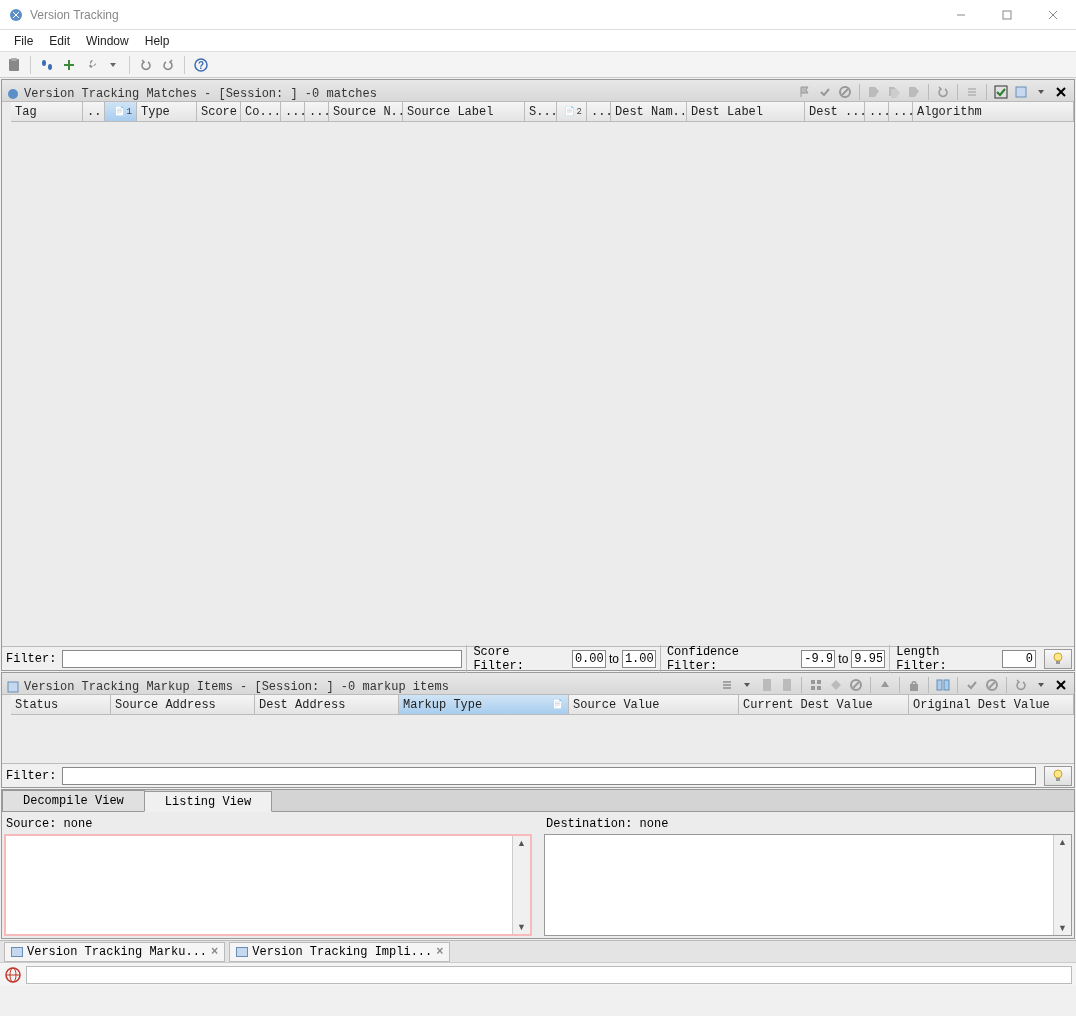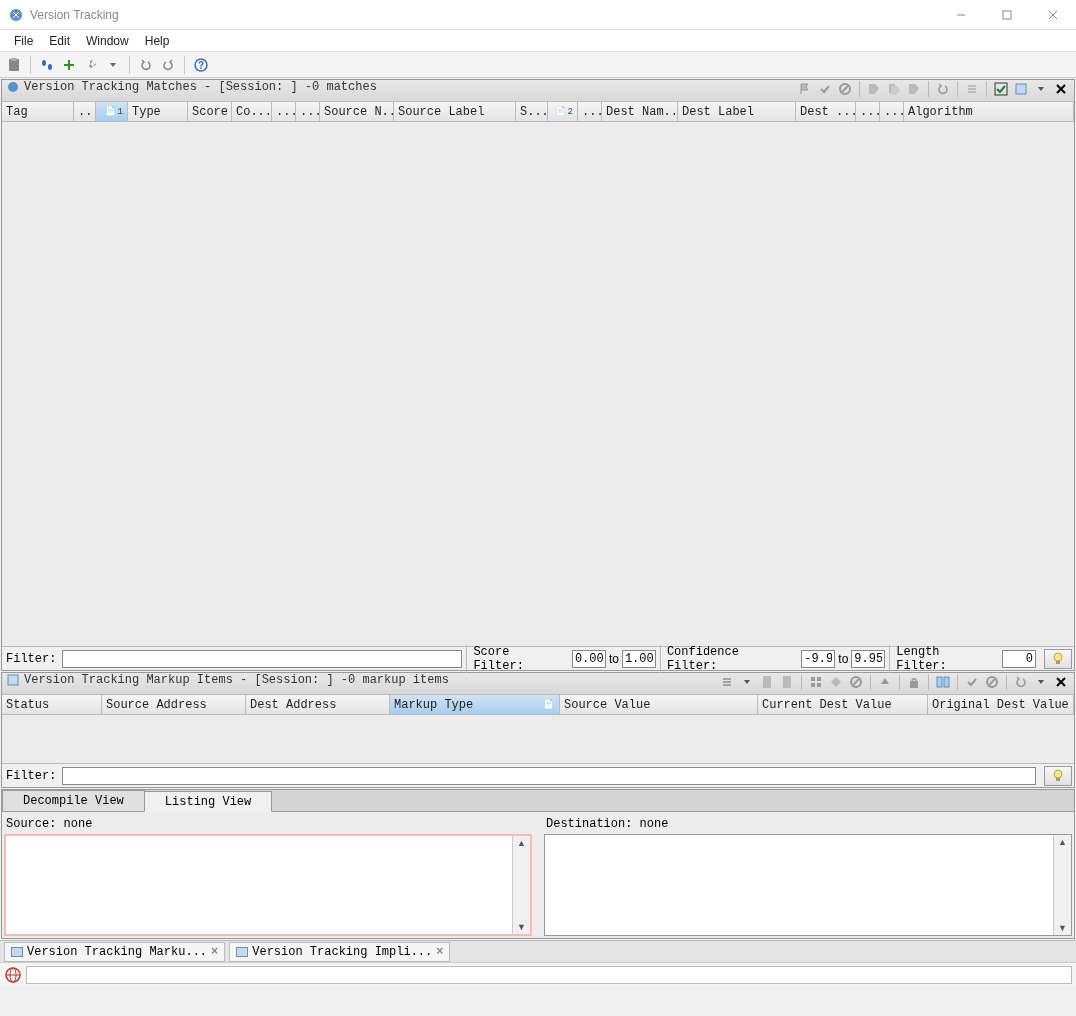--- a/index.html
+++ b/index.html
@@ -8,29 +8,29 @@
 .titlebar .ticon { width: 16px; height: 16px; margin-right: 6px; }
 .titlebar .title { flex: 1; }
 .titlebar .wbtns { display: flex; }
 .titlebar .wbtn { width: 46px; height: 30px; display: flex; align-items: center; justify-content: center; color: #888; }
 .menubar { height: 22px; background: #fff; border-bottom: 1px solid #e0e0e0; display: flex; align-items: center; padding-left: 6px; }
 .menubar span { padding: 0 8px; color: #222; font-size: 12px; }
 .maintoolbar { height: 26px; background: #f4f4f4; border-bottom: 1px solid #ccc; display: flex; align-items: center; padding-left: 4px; gap: 2px; }
 .maintoolbar .sep { width: 1px; height: 18px; background: #ccc; margin: 0 4px; }
 .tbtn { width: 20px; height: 20px; display: flex; align-items: center; justify-content: center; color: #555; }
 .panel { border: 1px solid #999; margin: 1px; background: #ececec; display: flex; flex-direction: column; }
-.panel-header { height: 22px; background: linear-gradient(#e8e8e8, #d8d8d8); border-bottom: 1px solid #bbb; display: flex; align-items: flex-start; padding-left: 4px; font-family: "Courier New", monospace; font-size: 12px; color: #333; }
+.panel-header { height: 22px; background: linear-gradient(#e8e8e8, #d8d8d8); border-bottom: 1px solid #bbb; display: flex; align-items: flex-end; padding-left: 4px; font-family: "Courier New", monospace; font-size: 12px; color: #333; }
 .panel-header .phicon { width: 14px; height: 14px; margin-right: 4px; }
 .panel-header .phtxt { flex: 1; white-space: nowrap; overflow: hidden; }
 .panel-header .phbtns { display: flex; gap: 2px; padding-right: 4px; align-items: center; }
 .panel-header .phbtns .sep { width: 1px; height: 16px; background: #bbb; margin: 0 3px; }
 .phbtn { width: 18px; height: 18px; display: flex; align-items: center; justify-content: center; color: #888; }
 .phbtn.dark { color: #333; }
 .phbtn.green { color: #2a7d2a; }
-.thead { height: 20px; background: linear-gradient(#f5f5f5, #e4e4e4); border-bottom: 1px solid #bbb; display: flex; }
+.thead { height: 20px; background: linear-gradient(#f5f5f5, #e4e4e4); border-bottom: 1px solid #bbb; display: flex; margin-left: 9px; }
 .th { border-right: 1px solid #bbb; padding: 2px 4px; font-family: "Courier New", monospace; font-size: 12px; color: #222; white-space: nowrap; overflow: hidden; display: flex; align-items: center; }
 .th.sort { background: linear-gradient(#d0e4f5, #a8cdef); }
 .th .sortic { margin-left: auto; font-size: 9px; color: #444; display: flex; align-items: center; gap: 1px; }
 .tbody { flex: 1; background: #ececec; }
 .filterbar { height: 24px; border-top: 1px solid #bbb; background: #f0f0f0; display: flex; align-items: center; padding: 2px; gap: 4px; }
 .filterbar .flabel { font-family: "Courier New", monospace; font-size: 12px; padding: 0 2px; }
 .filterbar input { border: 1px solid #888; background: #fff; font-family: "Courier New", monospace; font-size: 12px; height: 18px; padding: 0 2px; }
 .filterbar .finput { flex: 1; }
 .filterbar .fgroup { display: flex; align-items: center; border-left: 1px solid #bbb; padding-left: 4px; gap: 3px; }
 .filterbar .numin { width: 34px; text-align: right; }
@@ -373,21 +373,21 @@
     </div>
   </div>
   <div class="thead">
     <div class="th" style="width:100px">Status</div>
     <div class="th" style="width:144px">Source Address</div>
     <div class="th" style="width:144px">Dest Address</div>
     <div class="th sort" style="width:170px">
         <span>Markup Type</span>
         <span class="sortic" style="margin-left:auto">📄</span>
       </div>
-    <div class="th" style="width:198px">Source Value</div>
+    <div class="th" style="width:170px">Source Value</div>
     <div class="th" style="width:170px">Current Dest Value</div>
     <div class="th" style="flex:1">Original Dest Value</div>
   </div>
   <div class="tbody" style="height:40px"></div>
   <div class="filterbar">
     <span class="flabel">Filter:</span>
     <input class="finput" style="">
     <div class="lightbtn">
         <svg width="12" height="14" viewBox="0 0 12 14">
           <circle cx="6" cy="5" r="4" fill="#ffe68a" stroke="#c9a83a"></circle>

